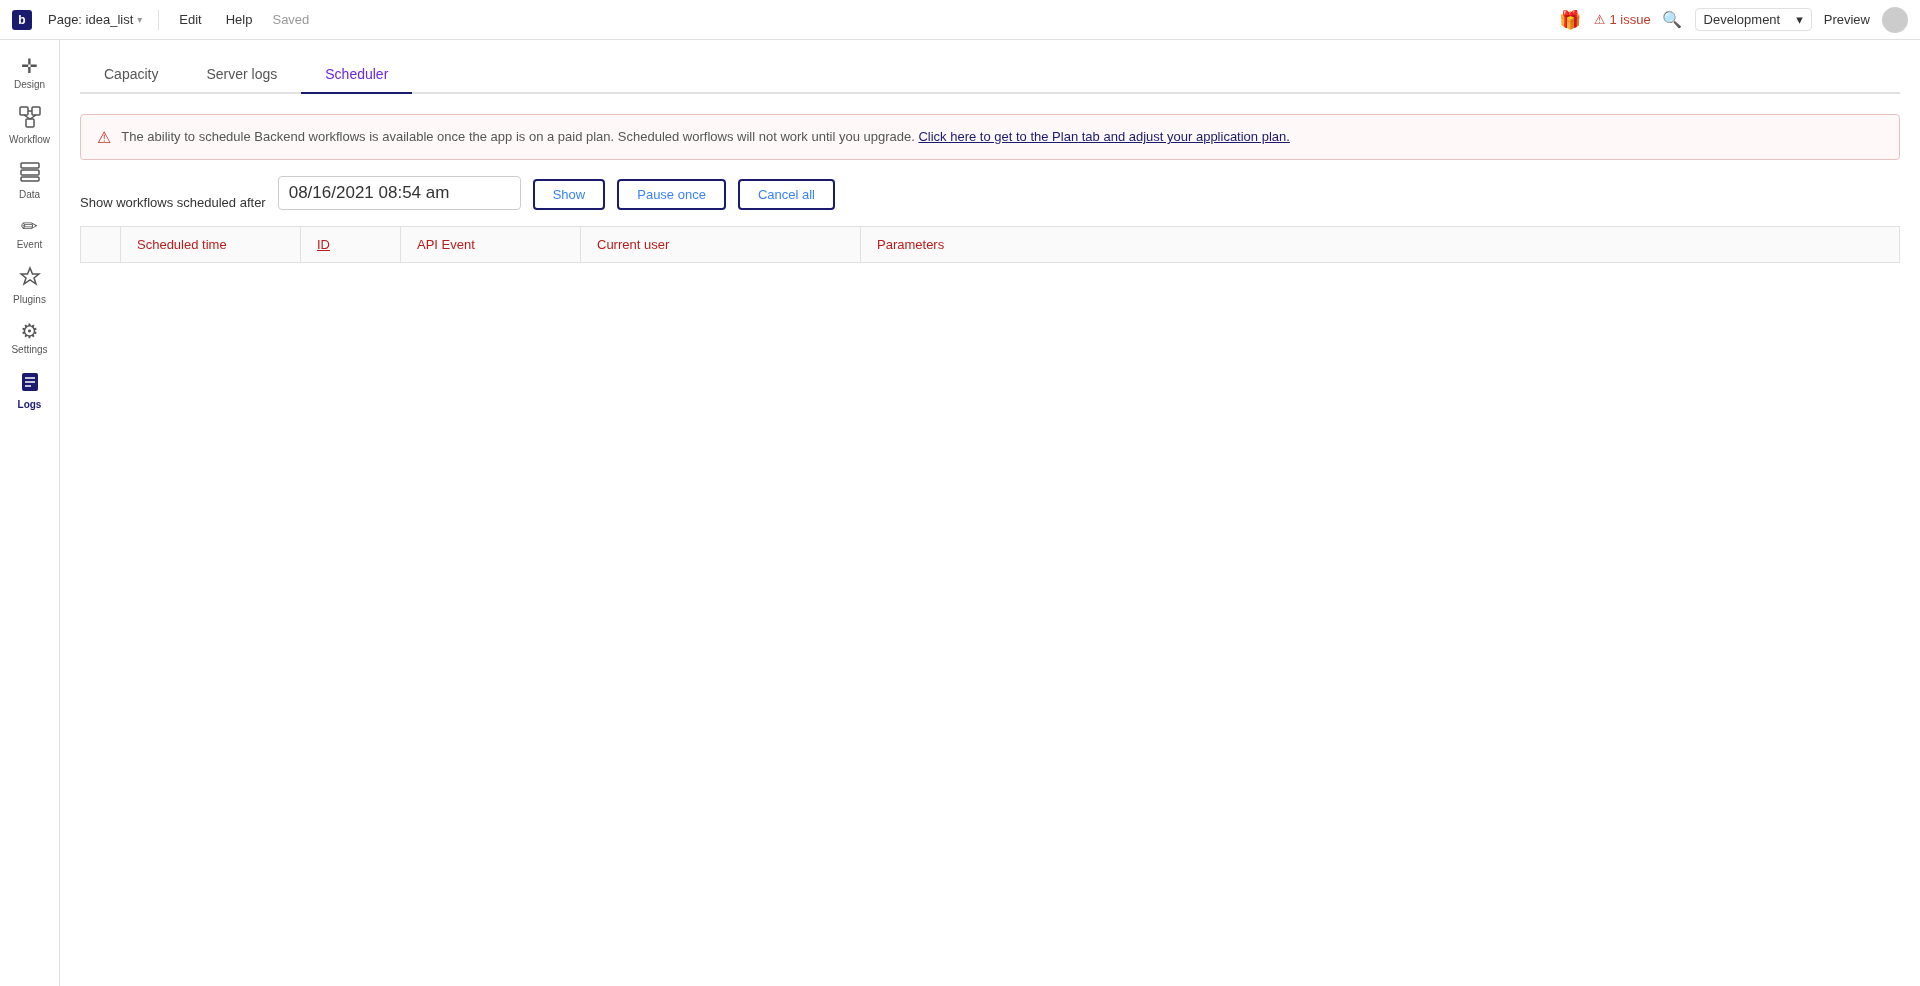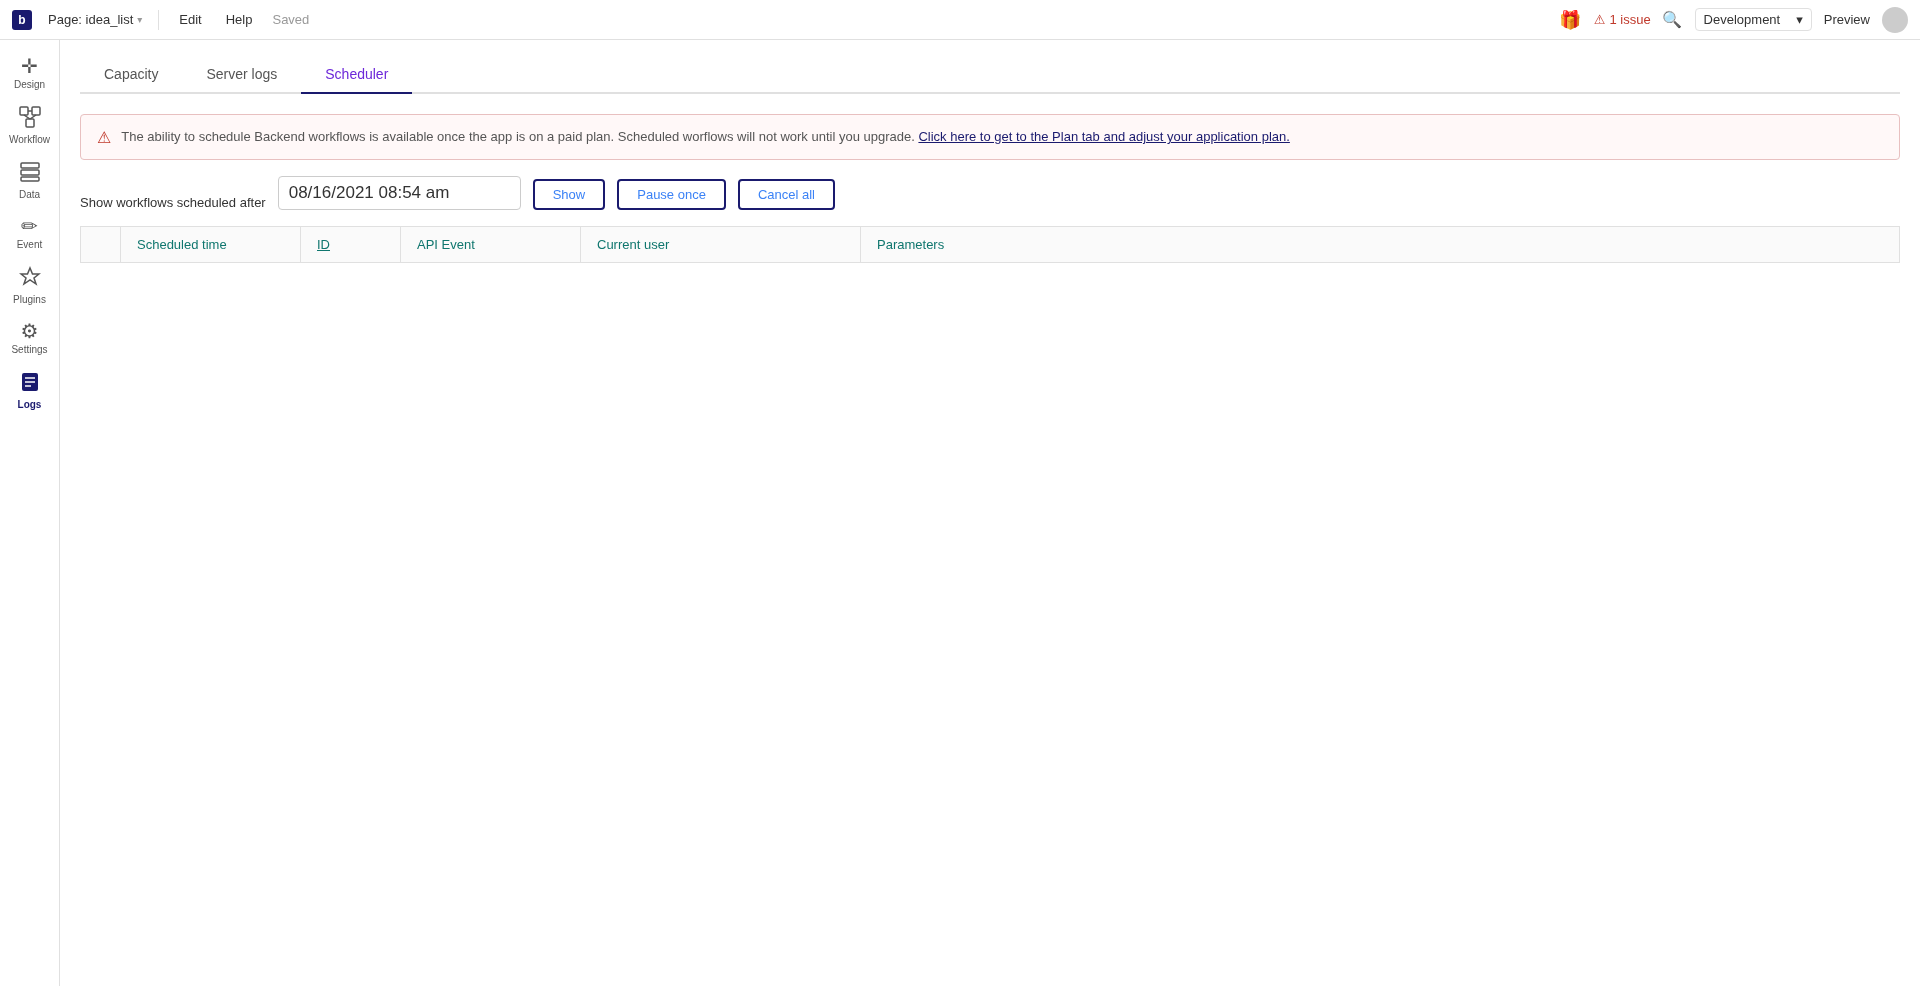--- a/index.html
+++ b/index.html
@@ -80,21 +80,21 @@
     }
     .btn {
       padding: 6px 18px; border-radius: 4px; font-size: 13px; cursor: pointer;
       font-weight: 500; border: 2px solid #1a1a6e; background: #fff; color: #3b82f6;
     }
 
     
     .data-table { width: 100%; border-collapse: collapse; border: 1px solid #e0e0e0; }
     .data-table th {
       text-align: left; padding: 10px 16px; font-size: 13px; font-weight: 500;
-      color: #0f766e; background: #fafafa; border-bottom: 1px solid #e0e0e0;
+      color: #b91c1c; background: #fafafa; border-bottom: 1px solid #e0e0e0;
       border-right: 1px solid #e0e0e0;
     }
     .data-table th:last-child { border-right: none; }
     .col-check { width: 40px; }
     .col-scheduled { width: 180px; }
     .col-id { width: 100px; text-decoration: underline; }
     .col-api { width: 180px; }
     .col-user { width: 280px; }
   </style>
 </head>

